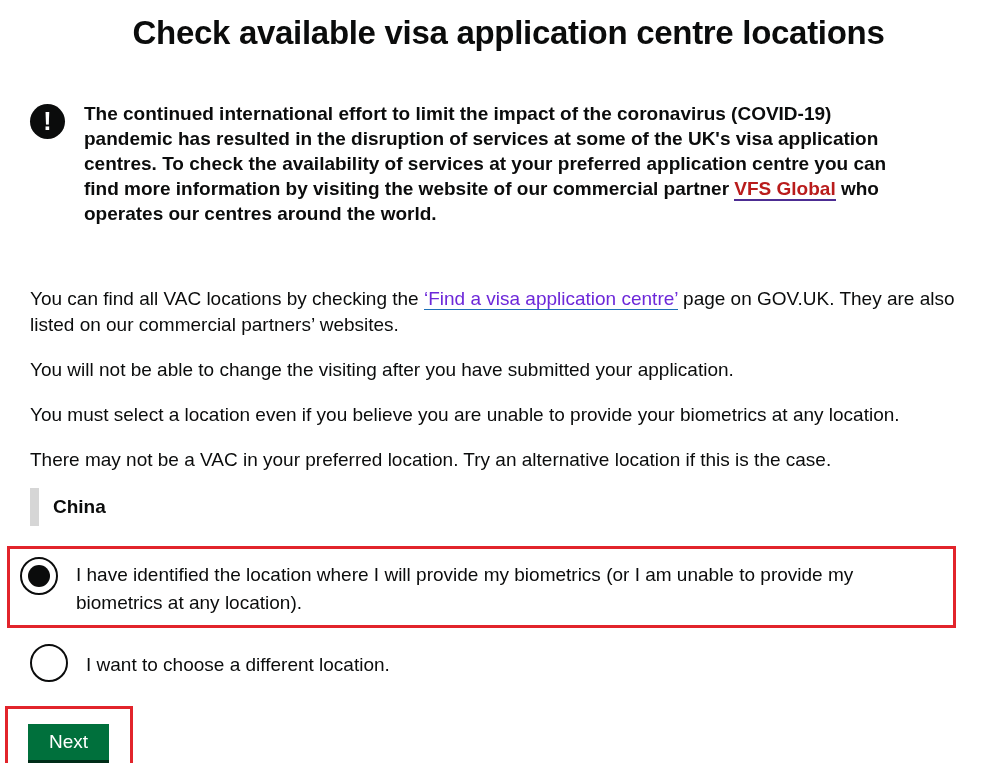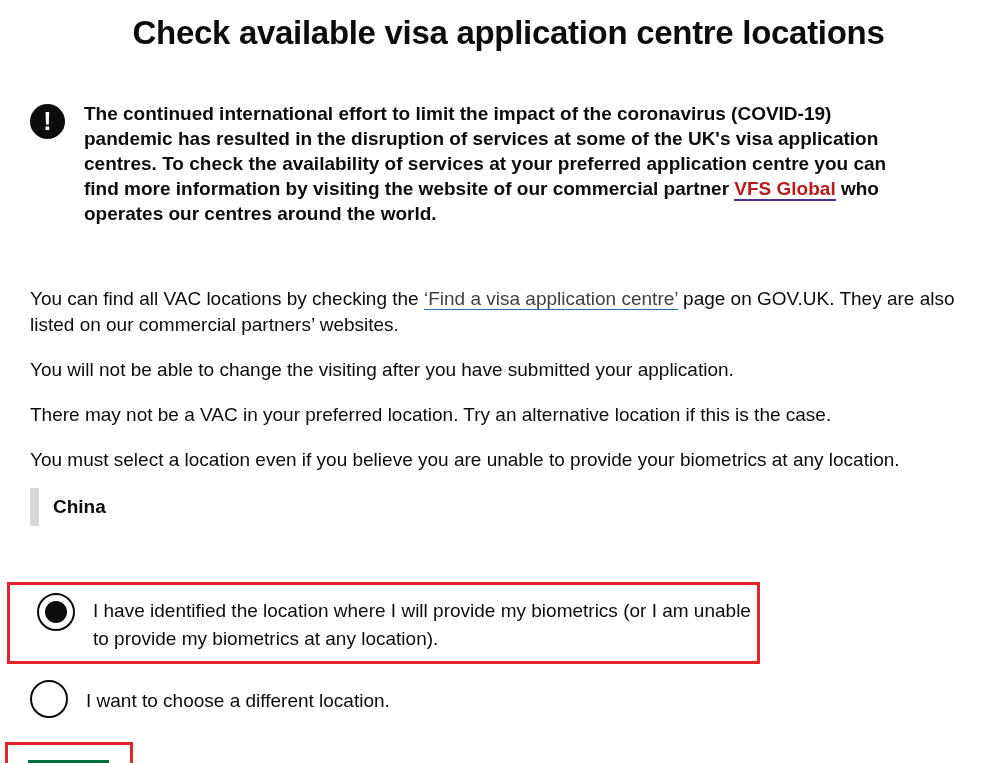--- a/index.html
+++ b/index.html
@@ -61,21 +61,21 @@
   
   .body-copy p {
     font-size: 19px;
     line-height: 26px;
     max-width: 952px;
     margin: 0;
   }
   .p-first { margin-top: 60px !important; }
   .p-next  { margin-top: 19px !important; }
   .link-blue {
-    color: #404040;
+    color: #6d28d9;
     text-decoration: none;
     border-bottom: 1px solid #1d70b8;
     cursor: pointer;
   }
 
   
   .inset {
     margin-top: 15px;
     border-left: 9px solid #d6d6d6;
     padding: 7px 8px 7px 14px;
@@ -107,24 +107,24 @@
     margin-left: 18px;
     font-size: 19px;
     line-height: 28px;
     max-width: 856px;
     padding-top: 4px;
     cursor: pointer;
   }
 
   
   .highlight-box-radio {
-    margin: 56px 0 0 -23px;
+    margin: 20px 0 0 -23px;
     border: 3px solid #e2242b;
-    width: 753px;
-    padding: 8px 0 8px 27px;
+    width: 949px;
+    padding: 8px 0 8px 10px;
   }
   .radio-row-second {
     margin: 16px 0 0 0;
     align-items: center;
   }
   .highlight-box-button {
     margin: 24px 0 0 -25px;
     border: 3px solid #e2242b;
     width: 128px;
     height: 60px;
@@ -154,23 +154,23 @@
   <div class="warning">
     <div class="warning-icon">!</div>
     <div class="warning-text"><span>The continued international effort to limit the impact of the coronavirus (COVID-19) pandemic has resulted in the disruption of services at some of the UK's visa application centres. To check the availability of services at your preferred application centre you can find more information by visiting the website of our commercial partner </span><a class="link-purple">VFS Global</a><span> who operates our centres around the world.</span></div>
   </div>
 
   <div class="body-copy">
     <p class="p-first"><span>You can find all VAC locations by checking the </span><a class="link-blue">‘Find a visa application centre’</a><span> page on GOV.UK. They are also listed on our commercial partners’ websites.</span></p>
 
     <p class="p-next">You will not be able to change the visiting after you have submitted your application.</p>
 
+    <p class="p-next">You must select a location even if you believe you are unable to provide your biometrics at any location.</p>
+
     <p class="p-next">There may not be a VAC in your preferred location. Try an alternative location if this is the case.</p>
-
-    <p class="p-next">You must select a location even if you believe you are unable to provide your biometrics at any location.</p>
   </div>
 
   <div class="inset">China</div>
 
   <div class="highlight-box-radio">
     <div class="radio-row">
       <div class="radio-circle selected"></div>
       <div class="radio-label">I have identified the location where I will provide my biometrics (or I am unable to provide my biometrics at any location).</div>
     </div>
   </div>

